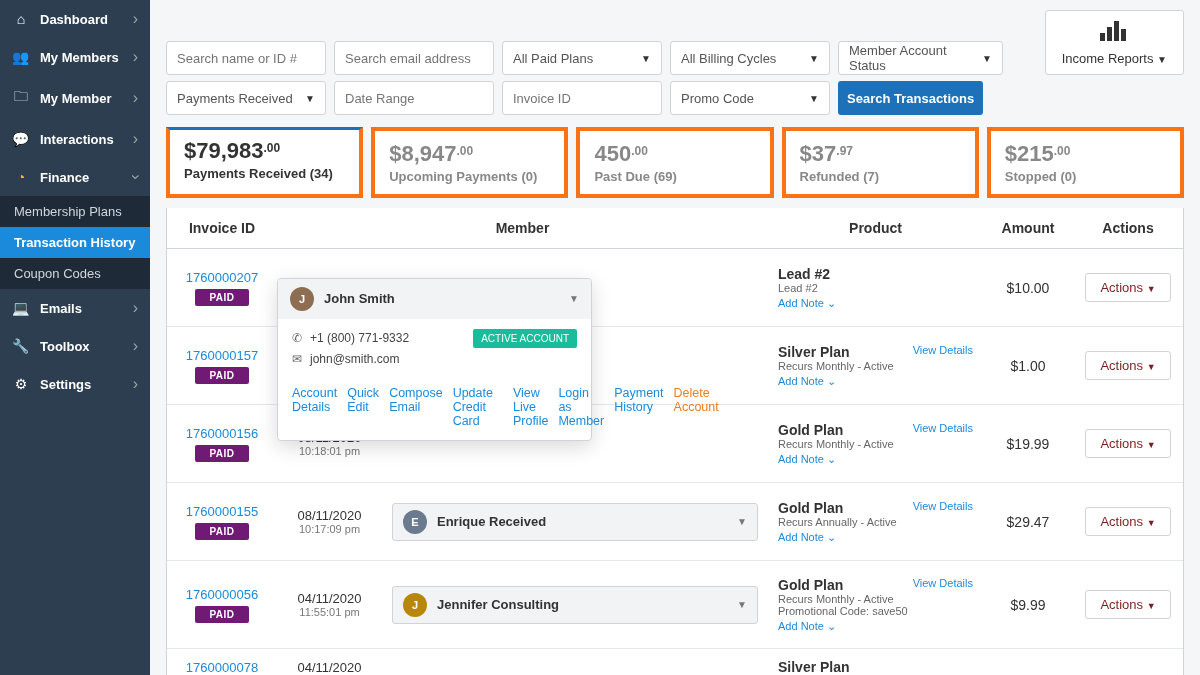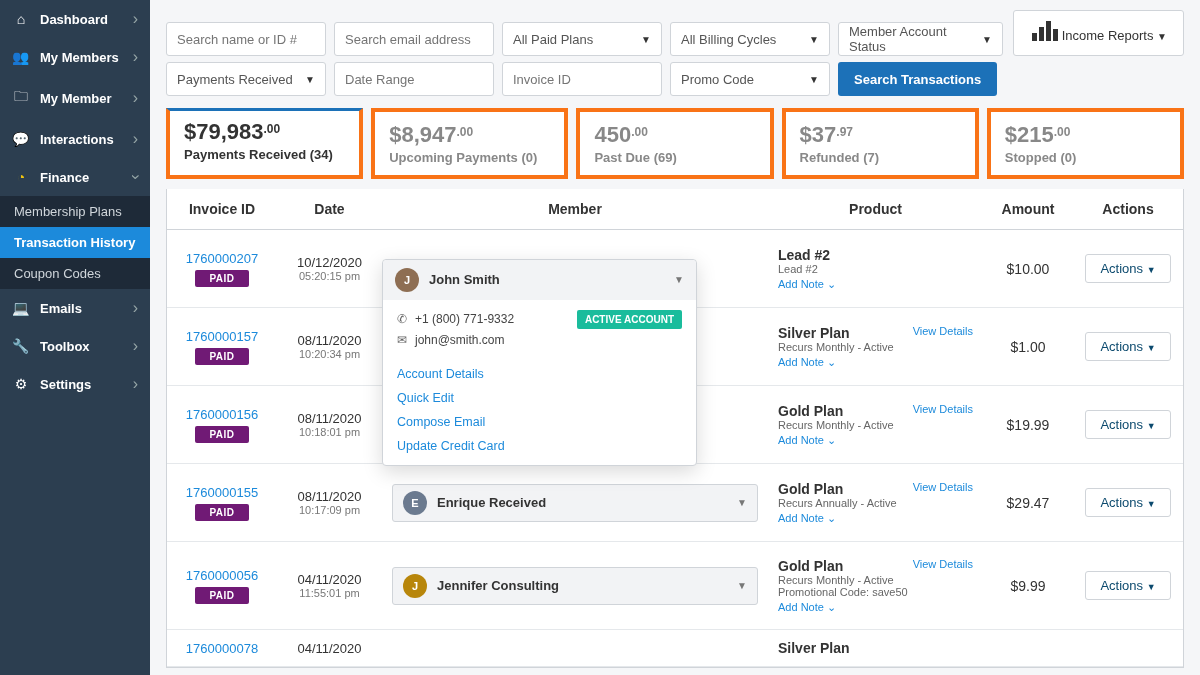--- a/index.html
+++ b/index.html
@@ -21,22 +21,22 @@
 
 
 .main { flex: 1; padding: 0; overflow: hidden; background: #f5f6f8; }
 
 
 .filters { display: flex; gap: 8px; padding: 10px 16px 6px 16px; flex-wrap: wrap; align-items: flex-end; }
 .filter-input, .filter-select { height: 34px; border: 1px solid #d0d4d9; border-radius: 3px; padding: 0 10px; background: #fff; font-size: 13px; color: #555; }
 .filter-input { width: 160px; }
 .filter-select { width: 160px; display: flex; align-items: center; justify-content: space-between; cursor: pointer; }
 .filter-select .arrow { font-size: 10px; color: #333; }
-.btn-search { background: #1c71b8; color: #fff; border: none; border-radius: 3px; padding: 0 16px; height: 34px; font-weight: 600; cursor: pointer; font-size: 13px; }
-.income-reports { margin-left: auto; background: #fff; border: 1px solid #d0d4d9; border-radius: 3px; padding: 8px 16px; display: flex; flex-direction: row; align-items: center; cursor: pointer; }
+.btn-search { background: #1c71b8; color: #fff; border: none; border-radius: 3px; padding: 0 9px; height: 34px; font-weight: 600; cursor: pointer; font-size: 13px; }
+.income-reports { margin-left: auto; background: #fff; border: 1px solid #d0d4d9; border-radius: 3px; padding: 8px 16px; display: flex; flex-direction: column; align-items: center; cursor: pointer; }
 .income-reports .bar-icon { font-size: 26px; line-height: 1; color: #333; }
 .income-reports .txt { font-size: 13px; color: #333; margin-top: 4px; }
 
 
 .stats { display: flex; gap: 8px; padding: 6px 16px 10px 16px; }
 .stat { flex: 1; background: #fff; border: 4px solid #f97316; padding: 10px 14px; }
 .stat.active { border-top: 3px solid #1c71b8; padding-top: 8px; }
 .stat .amount { font-size: 22px; font-weight: 700; color: #333; margin-top: 39px; }
 .stat .cents { font-size: 12px; vertical-align: super; font-weight: 700; }
 .stat.inactive .amount, .stat.inactive .cents, .stat.inactive .sub { color: #888; }
@@ -62,31 +62,31 @@
 .td.col-date .time { font-size: 11px; color: #777; display: block; }
 .member-pill { display: flex; align-items: center; background: #f2f3f5; border: 1px solid #d0d4d9; border-radius: 3px; padding: 6px 10px; cursor: pointer; }
 .avatar { width: 24px; height: 24px; border-radius: 50%; margin-right: 10px; background: #8e6e53; display: flex; align-items: center; justify-content: center; color: #fff; font-size: 11px; font-weight: 600; }
 .member-pill .name { flex: 1; font-size: 13px; color: #333; font-weight: 600; }
 .member-pill .carrot { color: #777; font-size: 10px; }
 .prod-name { font-weight: 700; font-size: 14px; color: #333; }
 .prod-sub { font-size: 11px; color: #666; }
 .view-details { color: #1c8adb; font-size: 11px; float: right; cursor: pointer; }
 .add-note { color: #1c8adb; font-size: 11px; cursor: pointer; }
 .td.col-amount { text-align: center; font-size: 14px; color: #333; }
-.actions-btn { border: 1px solid #d0d4d9; background: #fff; border-radius: 3px; padding: 6px 14px; font-size: 13px; cursor: pointer; color: #0c4a6e; }
+.actions-btn { border: 1px solid #d0d4d9; background: #fff; border-radius: 3px; padding: 6px 14px; font-size: 13px; cursor: pointer; color: #7f1d1d; }
 
 
 .popover { position: absolute; top: 0; left: 0; width: 315px; background: #fff; border: 1px solid #d0d4d9; border-radius: 4px; box-shadow: 0 6px 20px rgba(0,0,0,0.15); z-index: 100; }
 .popover-header { display: flex; align-items: center; background: #f2f3f5; border-bottom: 1px solid #d0d4d9; padding: 8px 12px; border-radius: 4px 4px 0 0; }
 .popover-body { padding: 10px 14px; }
 .pop-row { display: flex; align-items: center; margin-bottom: 4px; font-size: 12px; color: #444; }
 .pop-row .icon { width: 18px; font-size: 12px; color: #666; }
-.badge-active { background: #1abc9c; color: #fff; font-size: 10px; font-weight: 700; padding: 4px 8px; border-radius: 2px; margin-left: auto; }
+.badge-active { background: #1abc9c; color: #fff; font-size: 10px; font-weight: 400; padding: 4px 8px; border-radius: 2px; margin-left: auto; }
 .pop-links { display: flex; padding: 6px 14px 12px 14px; gap: 20px; }
-.pop-links-col { display: flex; flex-direction: column; gap: 10px; }
+.pop-links-col { display: flex; flex-direction: row; gap: 10px; }
 .pop-link { color: #1c8adb; font-size: 12.5px; cursor: pointer; }
 .pop-link.danger { color: #e67e22; }
 </style>
 </head>
 <body>
 
 <div class="app">
 
   <div class="sidebar">
     <div class="sidebar-item">
@@ -199,33 +199,31 @@
       </div>
       <div class="stat inactive">
         <div><span class="amount">$215</span><span class="cents">.00</span></div>
         <div class="sub">Stopped (0)</div>
       </div>
     </div>
 
     <div class="table-wrap">
       <div class="thead">
         <div class="th col-invoice">Invoice ID</div>
-        <div class="th col-date">Date</div>
         <div class="th col-member">Member</div>
         <div class="th col-product">Product</div>
         <div class="th col-amount">Amount</div>
         <div class="th col-actions">Actions</div>
       </div>
 
       <div class="trow">
         <div class="td col-invoice">
           <span class="invoice-link">1760000207</span>
           <span class="badge-paid">PAID</span>
         </div>
-        <div class="td col-date"><span>10/12/2020</span><span class="time">05:20:15 pm</span></div>
         <div class="td col-member" style="position:relative">
 
           <div class="popover">
             <div class="popover-header member-pill" style="border:none;border-radius:4px 4px 0 0">
               <span class="avatar" style="background:#8e6e53">J</span>
               <span class="name">John Smith</span>
               <span class="carrot">▼</span>
             </div>
             <div class="popover-body">
               <div class="pop-row">
@@ -238,20 +236,26 @@
                   <span>john@smith.com</span>
                 </div>
             </div>
             <div class="pop-links">
               <div class="pop-links-col">
                 <span class="pop-link">Account Details</span>
                 <span class="pop-link">Quick Edit</span>
                 <span class="pop-link">Compose Email</span>
                 <span class="pop-link">Update Credit Card</span>
               </div>
+              <div class="pop-links-col">
+                <span class="pop-link">View Live Profile</span>
+                <span class="pop-link">Login as Member</span>
+                <span class="pop-link">Payment History</span>
+                <span class="pop-link danger">Delete Account</span>
+              </div>
             </div>
           </div>
         </div>
         <div class="td col-product">
           <div class="prod-name">Lead #2</div>
           <div class="prod-sub">Lead #2</div>
           <div><span class="add-note"><span>Add Note</span> <span>⌄</span></span></div>
         </div>
         <div class="td col-amount">$10.00</div>
         <div class="td col-actions" style="text-align:center"><button class="actions-btn"><span>Actions</span> <span style="font-size:9px">▼</span></button></div>

